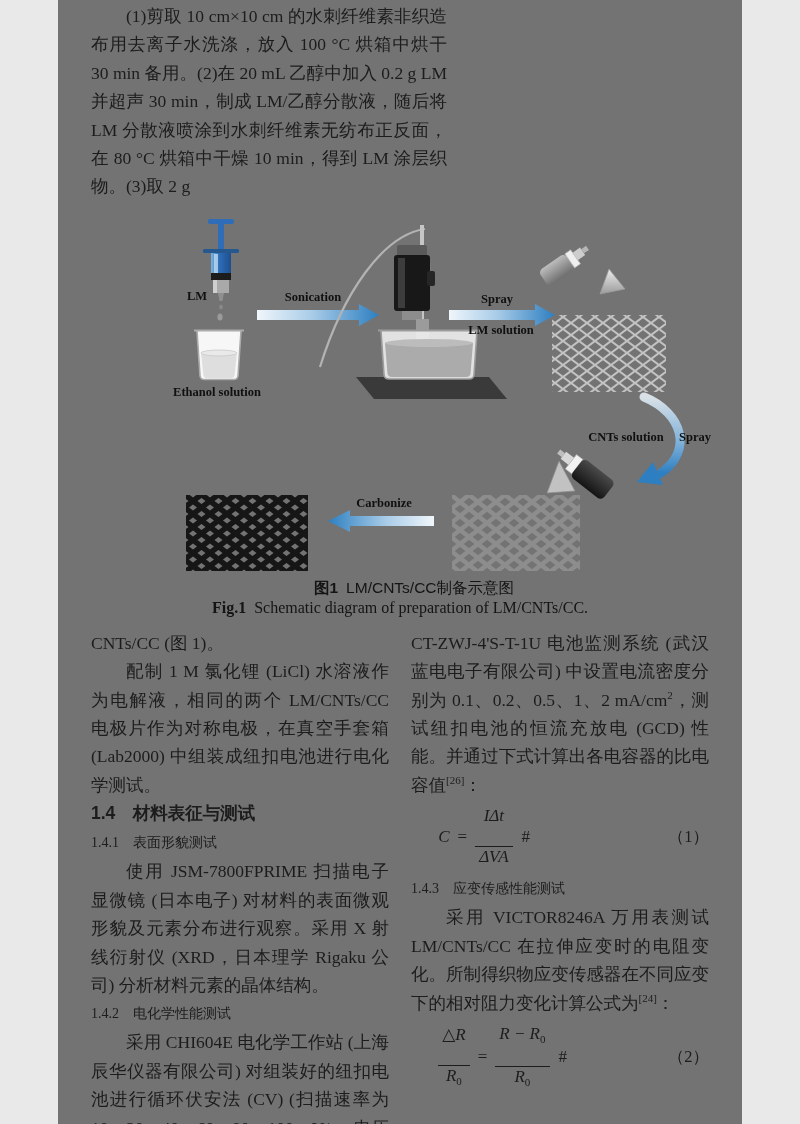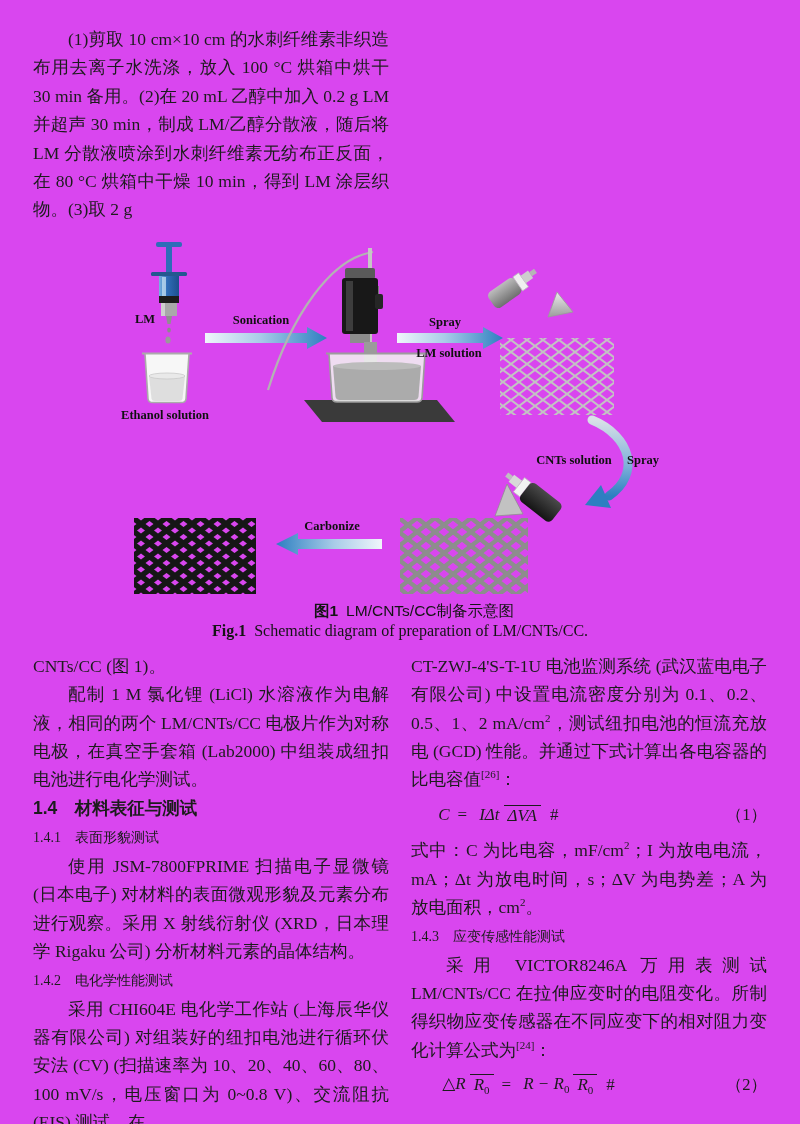--- a/index.html
+++ b/index.html
@@ -1,19 +1,19 @@
 <!DOCTYPE html>
 <html><head>
 <meta charset="utf-8">
 <style>
   html,body{margin:0;padding:0;background:#e9e9e9;}
   .page{
-    position:relative;width:800px;height:1124px;margin:0 auto;background:#d946ef;
+    position:relative;width:684px;height:1124px;margin:0 auto;background:#737373;
     font-family:"Liberation Serif","DejaVu Serif",serif;color:#1c1c1c;
-    box-sizing:border-box;padding:25px 33px 0 33px;overflow:hidden;
+    box-sizing:border-box;padding:2px 33px 0 33px;overflow:hidden;
   }
   .cols{display:flex;gap:22px;}
   .col{width:356px;font-size:17.5px;line-height:28.4px;text-align:justify;}
   .col p{margin:0;}
   p.indent{text-indent:2em;}
   .h-bold{
     font-family:"Liberation Sans","DejaVu Sans",sans-serif;
     font-weight:bold;font-size:17.5px;line-height:29px;margin:2px 0 1px 0;text-align:left;
   }
   .h-sub{
@@ -31,23 +31,23 @@
   .cap-zh .cap-num{font-weight:bold;margin-right:8px;margin-left:28px;}
   .cap-en{text-align:center;font-size:16px;margin-top:0;color:#141414;}
   .cap-en .cap-num{font-weight:bold;margin-right:8px;}
   .cols.bottom{margin-top:12px;}
   
   .formula{display:flex;align-items:center;margin:7px 0 7px 0;font-size:17px;}
   .f-body{flex:1;display:flex;align-items:center;gap:7px;padding-left:1.6em;}
   .fv{font-style:italic;}
   .fe{padding:0 1px;}
   .fh{margin-left:2px;}
-  .frac{display:inline-flex;flex-direction:row;text-align:center;line-height:1.18;vertical-align:middle;}
+  .frac{display:inline-flex;flex-direction:column;text-align:center;line-height:1.18;vertical-align:middle;}
   .frac .num{display:block;padding:0 4px;}
-  .frac .den{display:block;padding:0 4px;border-top:1.4px solid #1c1c1c;}
+  .frac .den{display:block;padding:0 4px;border-top:1.4px solid #1c1c1c;margin-top:20px;}
   .frac sub{font-size:11px;}
   .f-no{font-size:16.5px;}
 </style>
 </head>
 <body>
 
 <div class="page">
 
   <div class="cols">
     <div class="col">
@@ -215,21 +215,20 @@
           <span class="fe">=</span>
           <span class="frac">
               <span class="num fv">IΔt</span>
               <span class="den fv">ΔVA</span>
             </span>
           <span class="fh">#</span>
         </span>
         <span class="f-no">（1）</span>
       </div>
 
-      <p><span>式中：C 为比电容，mF/cm</span><sup class="u">2</sup><span>；I 为放电电流，mA；Δt 为放电时间，s；ΔV 为电势差；A 为放电面积，cm</span><sup class="u">2</sup><span>。</span></p>
 
       <p class="h-sub">1.4.3　应变传感性能测试</p>
 
       <p class="indent"><span>采用 VICTOR8246A 万用表测试 LM/CNTs/CC 在拉伸应变时的电阻变化。所制得织物应变传感器在不同应变下的相对阻力变化计算公式为</span><sup class="ref">[24]</sup><span>：</span></p>
 
       <div class="formula">
         <span class="f-body">
           <span class="frac">
               <span class="num fv">△R</span>
               <span class="den"><span class="fv">R</span><sub>0</sub></span>

